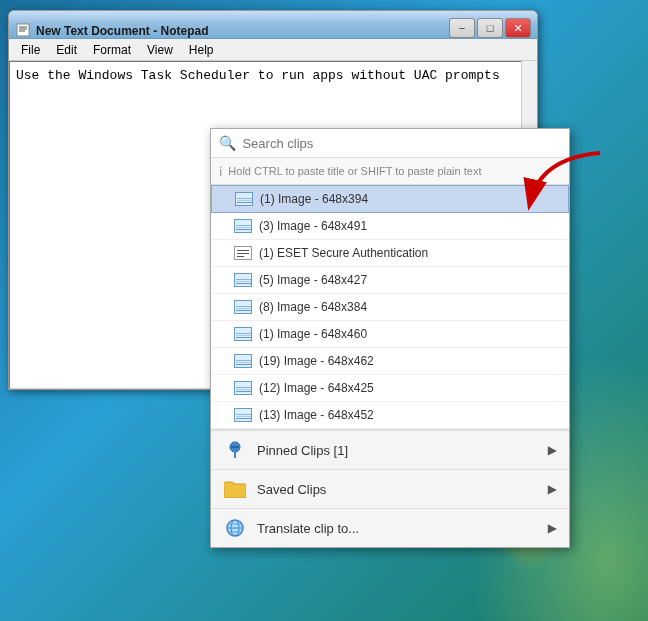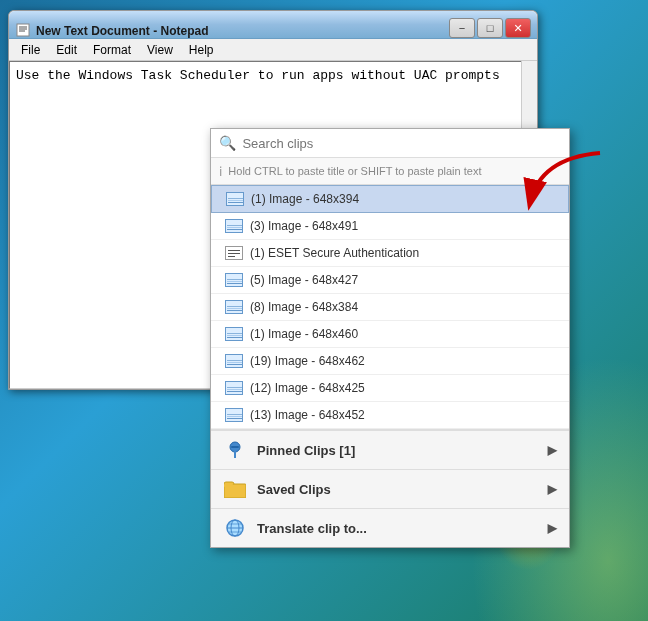--- a/index.html
+++ b/index.html
@@ -196,21 +196,21 @@
 
     .clip-list {
       max-height: 340px;
       overflow-y: auto;
       border-bottom: 1px solid #ddd;
     }
 
     .clip-item {
       display: flex;
       align-items: center;
-      padding: 5px 13px;
+      padding: 5px 22px;
       font-size: 12px;
       color: #333;
       cursor: pointer;
       border-bottom: 1px solid #eee;
     }
 
     .clip-item.selected {
       background: #c8d8f0;
       border: 1px solid #8aabcf;
     }
@@ -271,21 +271,20 @@
     }
 
     .popup-action {
       display: flex;
       align-items: center;
       padding: 7px 12px;
       font-size: 13px;
       color: #333;
       cursor: pointer;
       border-top: 1px solid #ddd;
-      font-weight: bold;
     }
 
     .popup-action-icon {
       width: 24px;
       height: 24px;
       margin-right: 10px;
       display: flex;
       align-items: center;
       justify-content: center;
       flex-shrink: 0;

